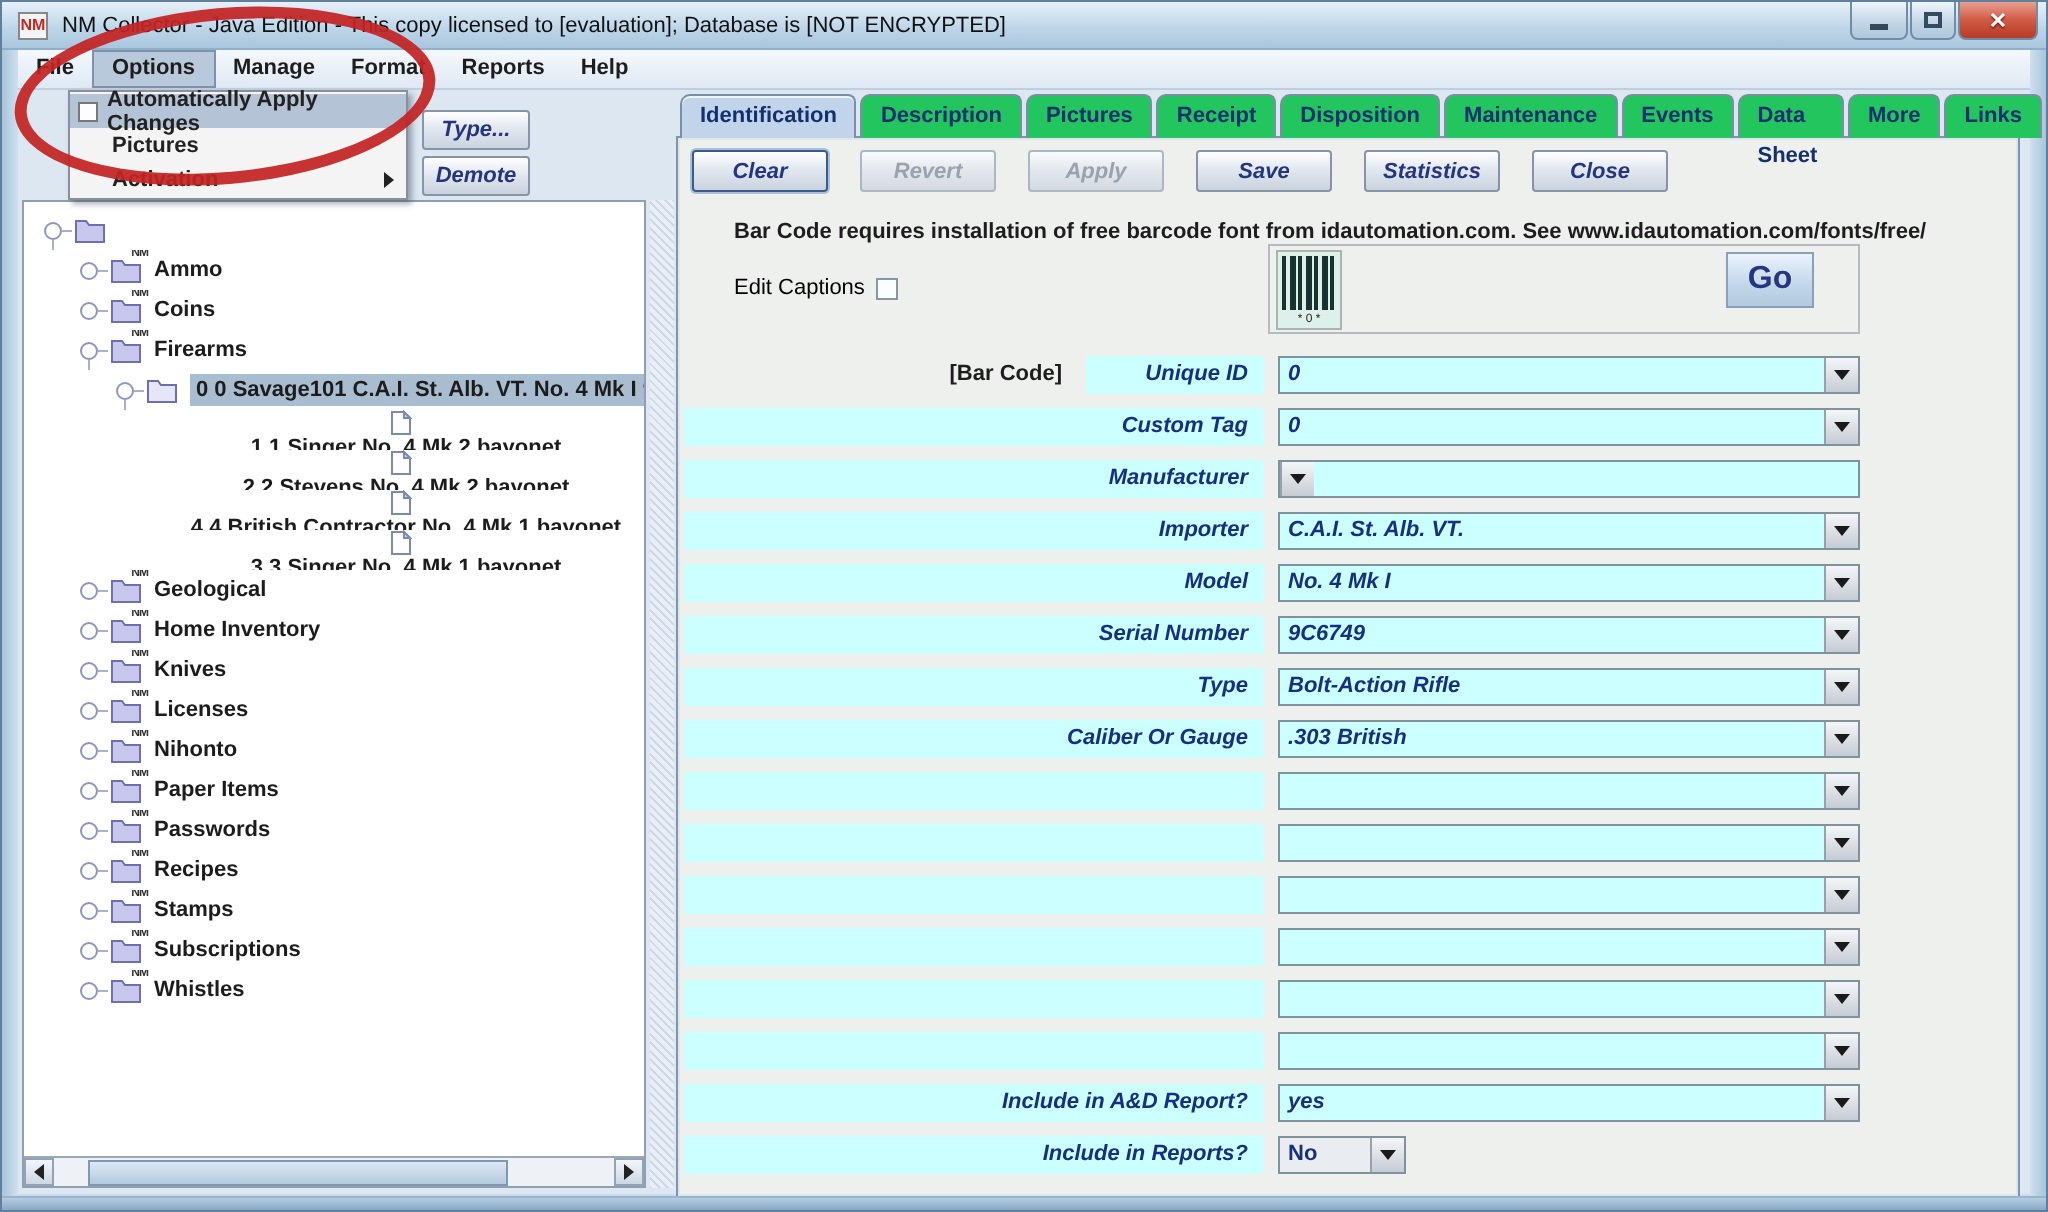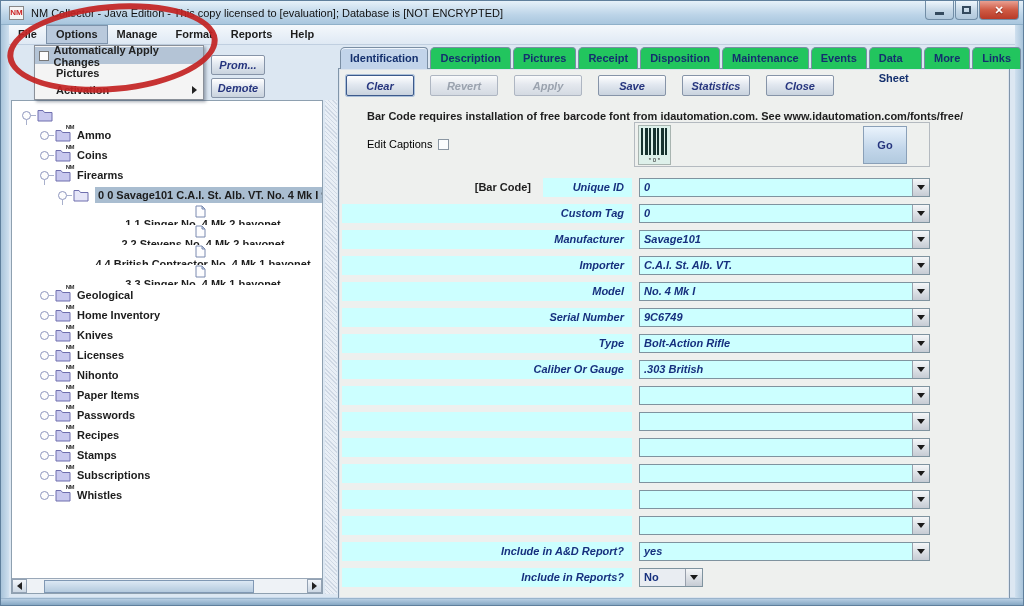--- a/index.html
+++ b/index.html
@@ -109,23 +109,23 @@
 
   .edit-captions { position:absolute; left:28px; top:69px; display:flex; align-items:center; }
   .ec-check { width:11px; height:11px; border:1px solid #8a96a2; background:#fbfdfe; margin-left:6px; cursor:pointer; }
 
   .bc-box { position:absolute; left:295px; top:53px; width:296px; height:45px; border:1px solid #b4bac0; }
   .bc-icon { position:absolute; left:3px; top:2px; width:33px; height:40px; background:#ddf0ea;
              border:1px solid #a8b4b0; }
   .bc-bars { position:absolute; left:2px; top:2px; right:2px; bottom:9px;
              background:repeating-linear-gradient(90deg,#17322f 0 2px,#ddf0ea 2px 4px,#17322f 4px 7px,#ddf0ea 7px 8px); }
   .bc-caption { position:absolute; left:0; bottom:1px; width:100%; text-align:center; font-size:6px; color:#222; }
-  .go-btn { position:absolute; right:22px; top:3px; width:44px; height:38px;
+  .go-btn { position:absolute; right:22px; top:3px; width:44px; height:28px;
             background:linear-gradient(#eaf3fc,#c2d6ea 60%,#b2cadf); border:1px solid #8aa0b8;
-            color:#26357e; font-weight:bold; font-size:11px; display:flex; align-items:center;
+            color:#26357e; font-weight:bold; font-size:16px; display:flex; align-items:center;
             justify-content:center; cursor:pointer; }
 
   
   .form { position:absolute; left:3px; top:109px; right:3px; }
   .frow { height:19px; margin-bottom:7px; display:flex; }
   .lcell { width:290px; background:#ccffff; color:#16307e; font-weight:bold; font-style:italic;
            text-align:right; padding-right:8px; line-height:19px; flex:0 0 auto; }
   .pfx { width:197px; background:transparent; color:#1d1d1d; font-weight:bold; text-align:right;
          padding-right:8px; line-height:19px; flex:0 0 auto; }
   .lcell.short { width:89px; margin-left:4px; }
@@ -174,21 +174,21 @@
     <span class="mitem">Manage</span>
     <span class="mitem">Format</span>
     <span class="mitem">Reports</span>
     <span class="mitem">Help</span>
   </div>
 
   <div class="content-bg"></div>
   <div class="left-edge"></div>
   <div class="right-edge"></div>
 
-  <div class="side-btn metal-btn" style="left:210px; top:54px;">Prom...</div>
+  <div class="side-btn metal-btn" style="left:210px; top:54px;">Type...</div>
   <div class="side-btn metal-btn" style="left:210px; top:77px;">Demote</div>
 
   <div class="tree-panel">
     <div class="tree-rows">
 
       <div class="trow lvl0">
         <span class="handle exp"></span>
         <span class="icon-wrap">
           <svg width="16" height="13" viewBox="0 0 16 13">
               <path d="M1 3 L1 1.5 L6 1.5 L7.5 3.5 L15 3.5 L15 12 L1 12 Z" fill="#c8c8ee" stroke="#6f6fae"></path>
@@ -474,21 +474,20 @@
           <span class="cval">0</span>
           <span class="cbtn">
               <span class="tri-d"></span>
             </span>
         </div>
       </div>
 
       <div class="frow">
         <div class="lcell">Manufacturer</div>
         <div class="combo">
-          <span class="cval">Savage101</span>
           <span class="cbtn">
               <span class="tri-d"></span>
             </span>
         </div>
       </div>
 
       <div class="frow">
         <div class="lcell">Importer</div>
         <div class="combo">
           <span class="cval">C.A.I. St. Alb. VT.</span>

